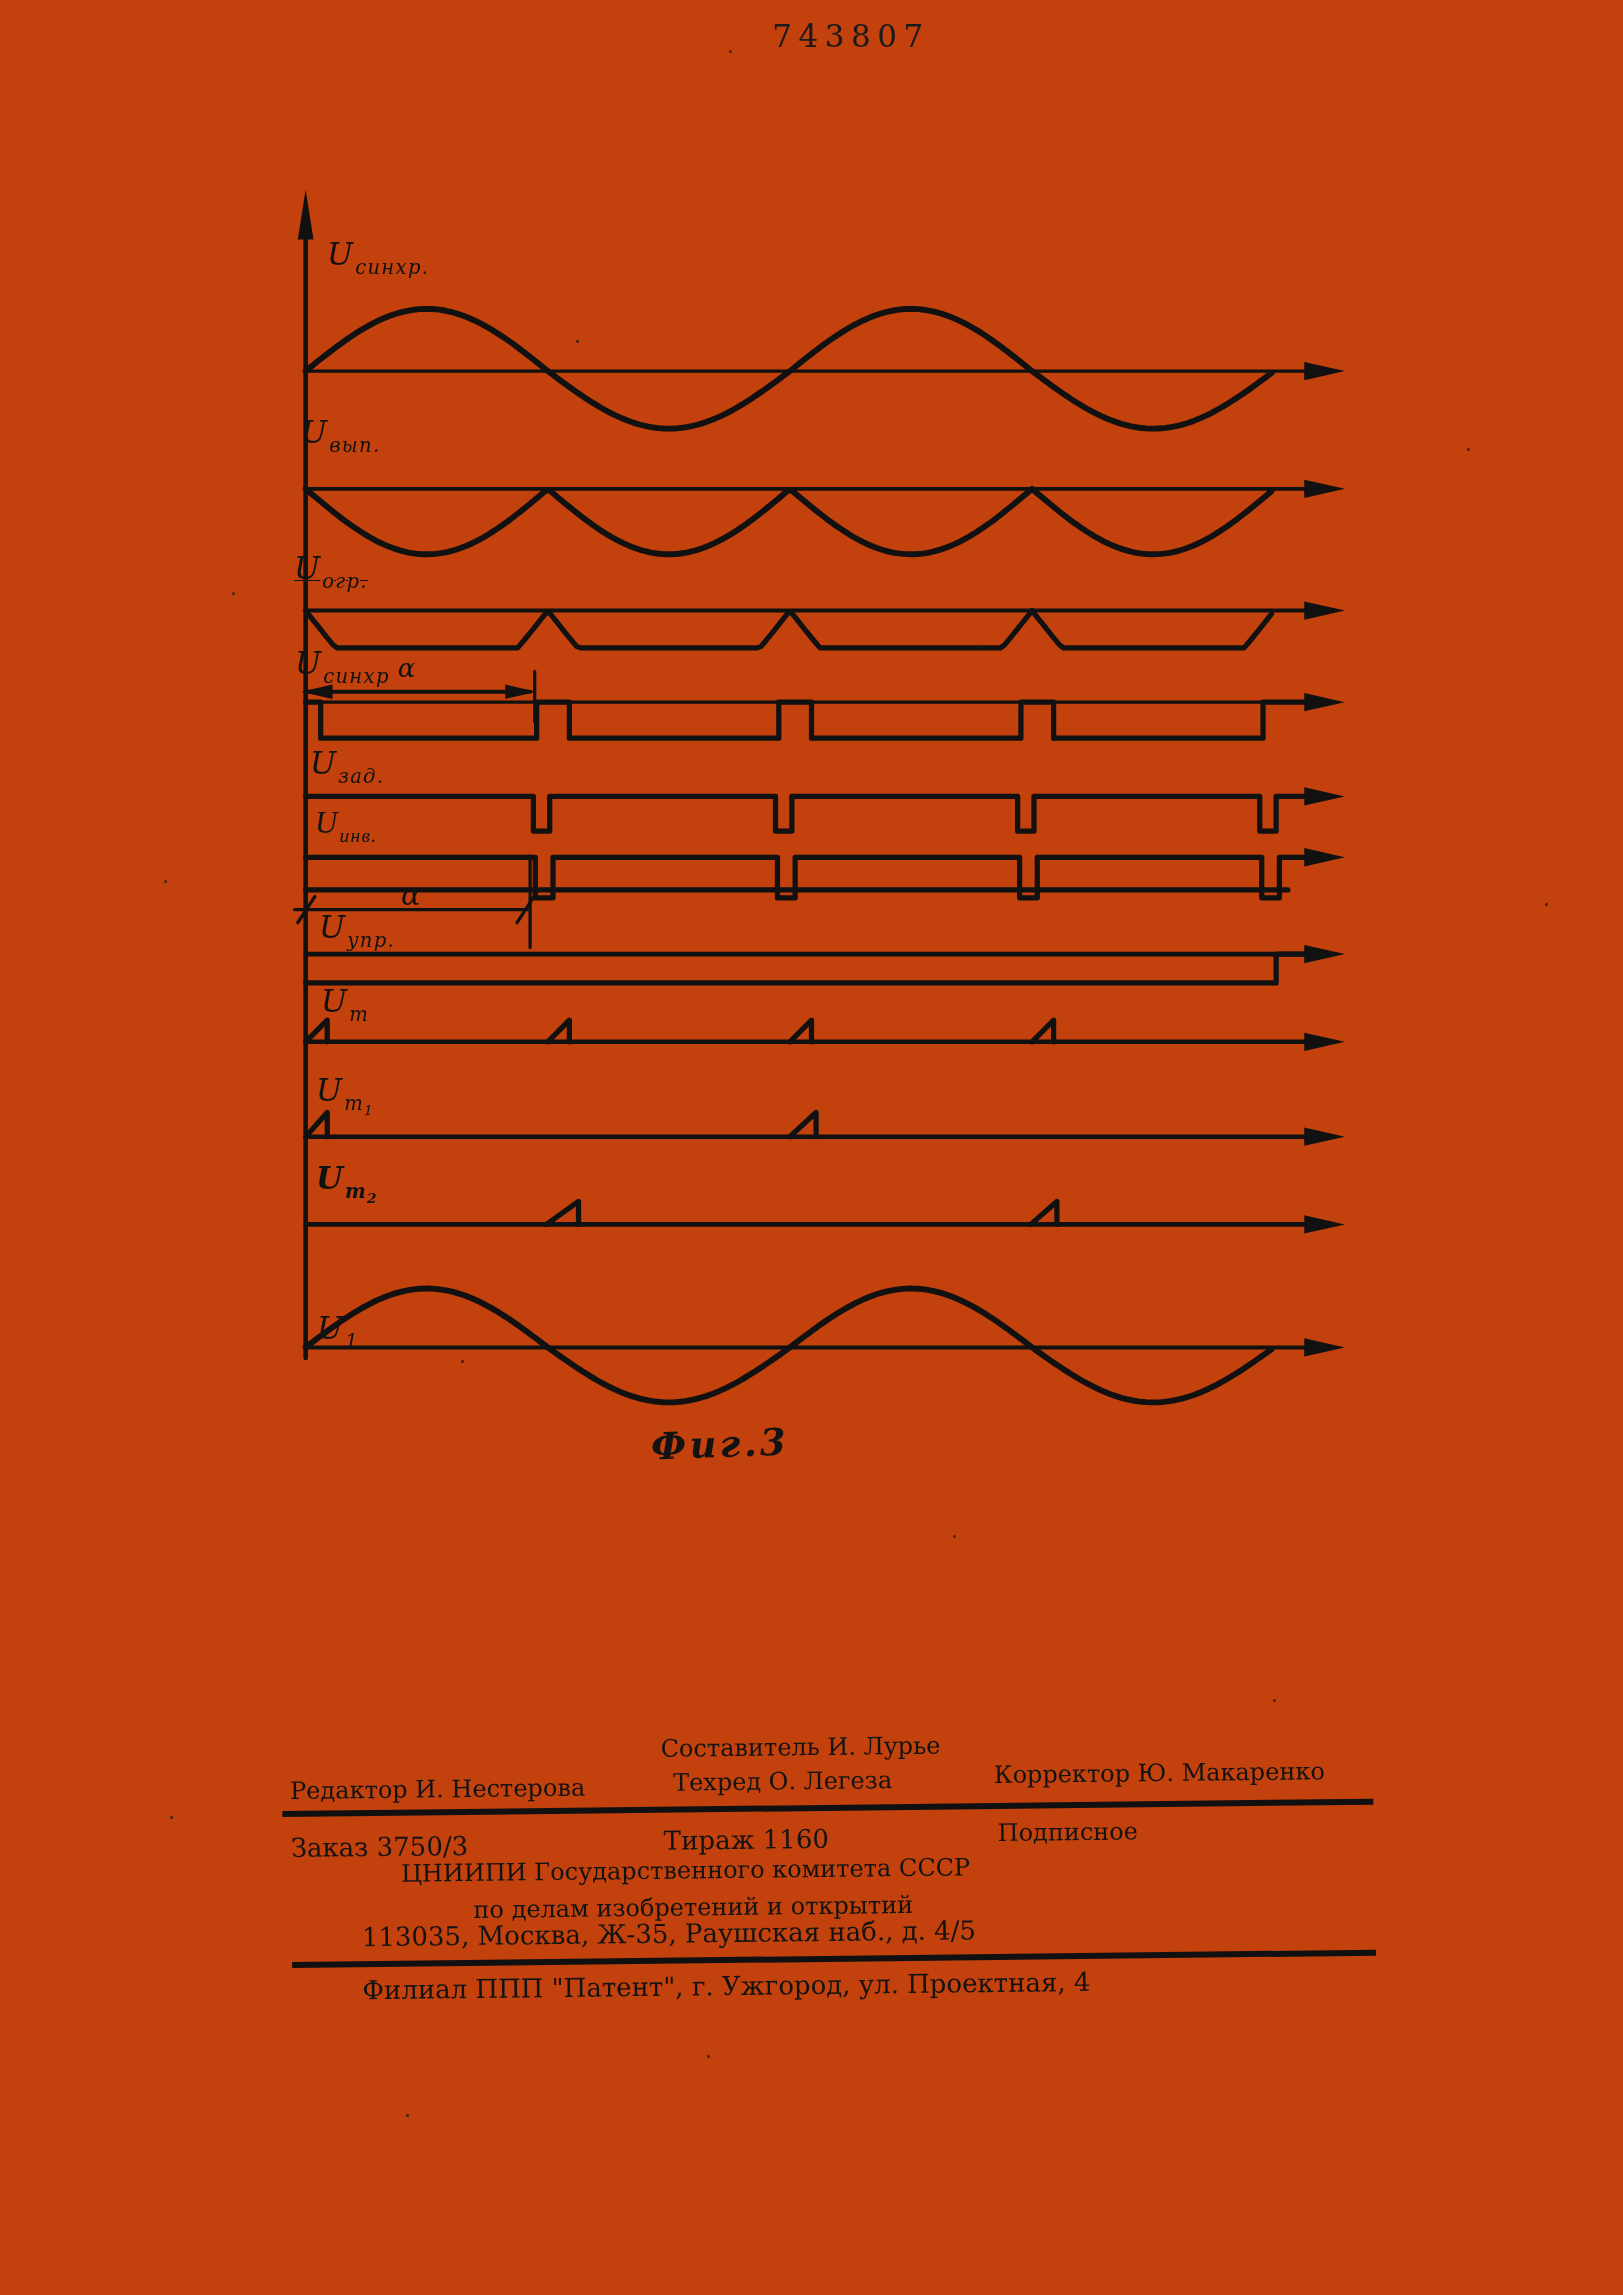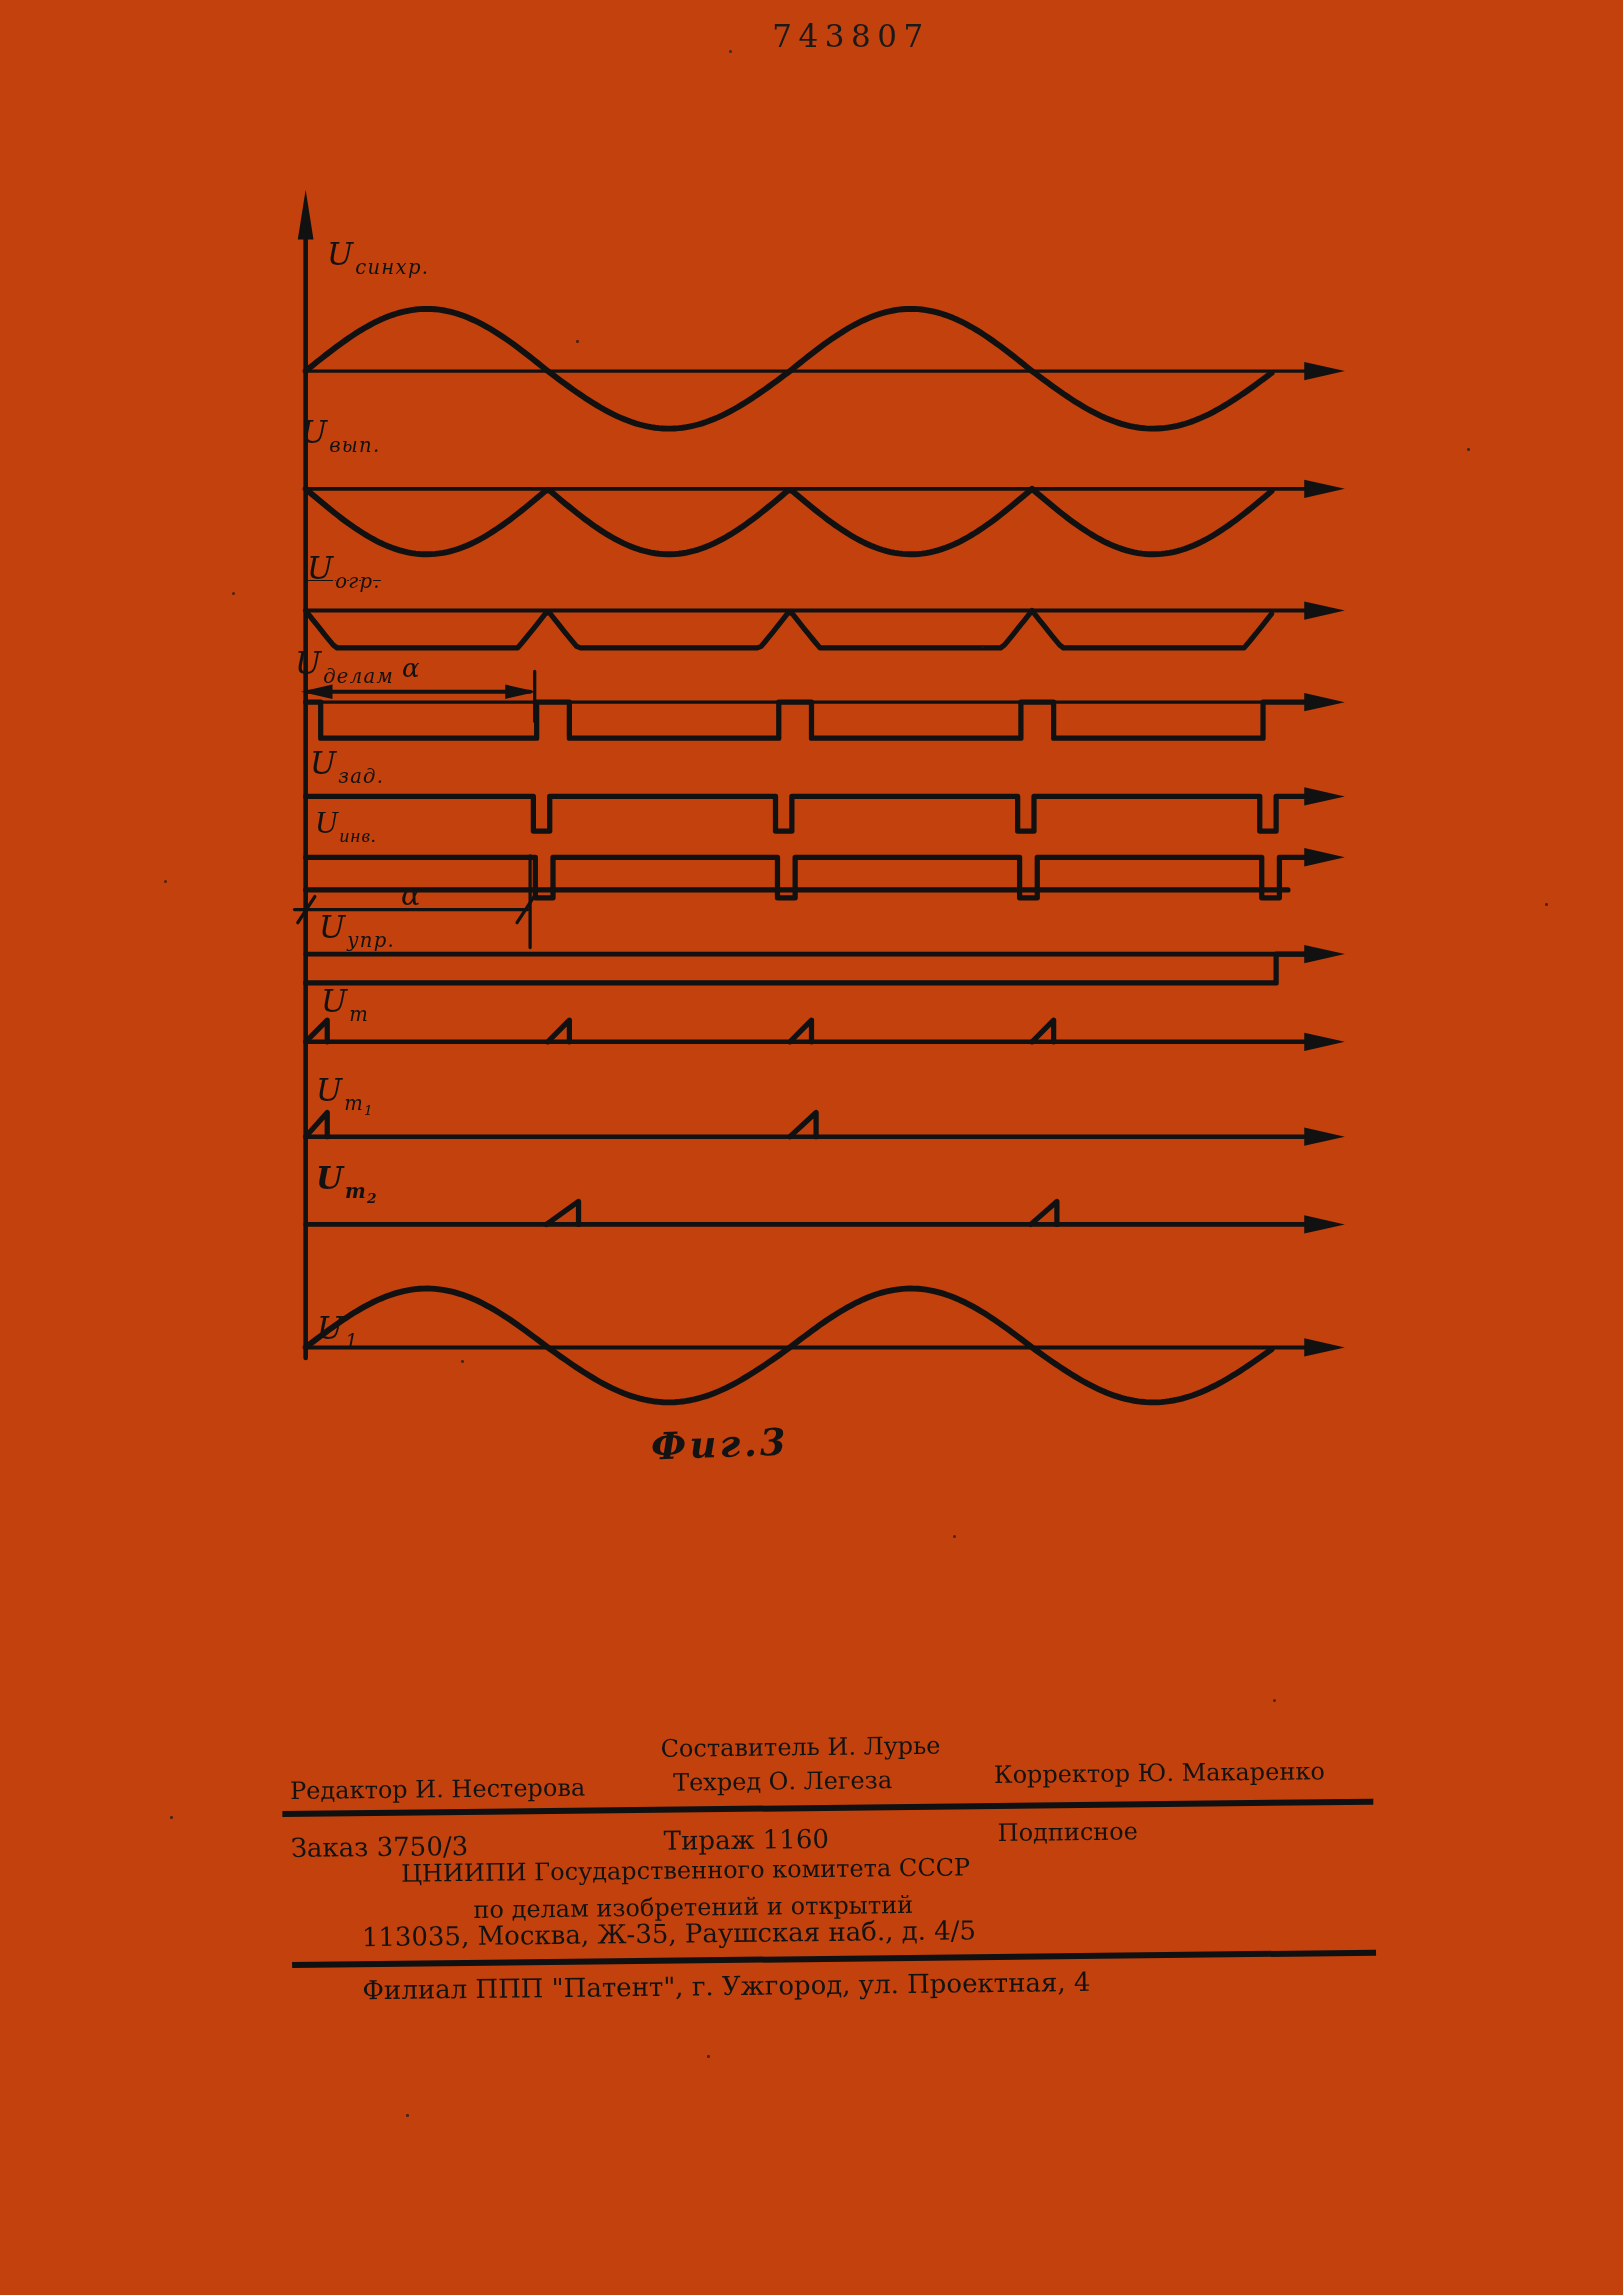--- a/index.html
+++ b/index.html
@@ -75,22 +75,22 @@
       <path d="M820 1057 L772 1046 L772 1068 Z" fill="#111111" stroke="none"></path>
       <path d="M817 1026 L817 1102" fill="none" stroke="#111111" stroke-width="5" stroke-linejoin="round" stroke-linecap="round"></path>
       <path d="M450 1390 L806 1390" fill="none" stroke="#111111" stroke-width="5" stroke-linejoin="round" stroke-linecap="round"></path>
       <path d="M455 1410 L481 1370" fill="none" stroke="#111111" stroke-width="5" stroke-linejoin="round" stroke-linecap="round"></path>
       <path d="M790 1410 L816 1370" fill="none" stroke="#111111" stroke-width="5" stroke-linejoin="round" stroke-linecap="round"></path>
       <path d="M810 1308 L810 1448" fill="none" stroke="#111111" stroke-width="5" stroke-linejoin="round" stroke-linecap="round"></path>
     </svg>
 
   <div class="wlabel" style="left:327px;top:236px;font-style:italic;"><span class="lm">U</span><span class="ls">синхр.</span></div>
   <div class="wlabel" style="left:301px;top:414px;"><span class="lm">U</span><span class="ls">вып.</span></div>
-  <div class="wlabel" style="left:307px;top:550px;text-decoration:underline;"><span class="lm">U</span><span class="ls">огр.</span></div>
-  <div class="wlabel" style="left:295px;top:645px;"><span class="lm">U</span><span class="ls">делам</span><span class="la">α</span></div>
+  <div class="wlabel" style="left:294px;top:550px;text-decoration:underline;"><span class="lm">U</span><span class="ls">огр.</span></div>
+  <div class="wlabel" style="left:295px;top:645px;"><span class="lm">U</span><span class="ls">синхр</span><span class="la">α</span></div>
   <div class="wlabel" style="left:310px;top:745px;"><span class="lm">U</span><span class="ls">зад.</span></div>
   <div class="wlabel" style="left:315px;top:805px;font-family:Liberation Serif, serif;"><span class="lm">U</span><span class="ls">инв.</span></div>
   <div class="wlabel" style="left:319px;top:909px;"><span class="lm">U</span><span class="ls">упр.</span></div>
   <div class="wlabel" style="left:321px;top:983px;"><span class="lm">U</span><span class="ls">т</span></div>
   <div class="wlabel" style="left:316px;top:1072px;text-align:right;"><span class="lm">U</span><span class="ls">т</span><span class="ls2">1</span></div>
   <div class="wlabel" style="left:316px;top:1160px;font-weight:bold;"><span class="lm">U</span><span class="ls">т</span><span class="ls2">2</span></div>
   <div class="wlabel" style="left:317px;top:1310px;"><span class="lm">U</span><span class="ls">1</span></div>
 
   <div class="alpha-dim-label">α</div>
 

